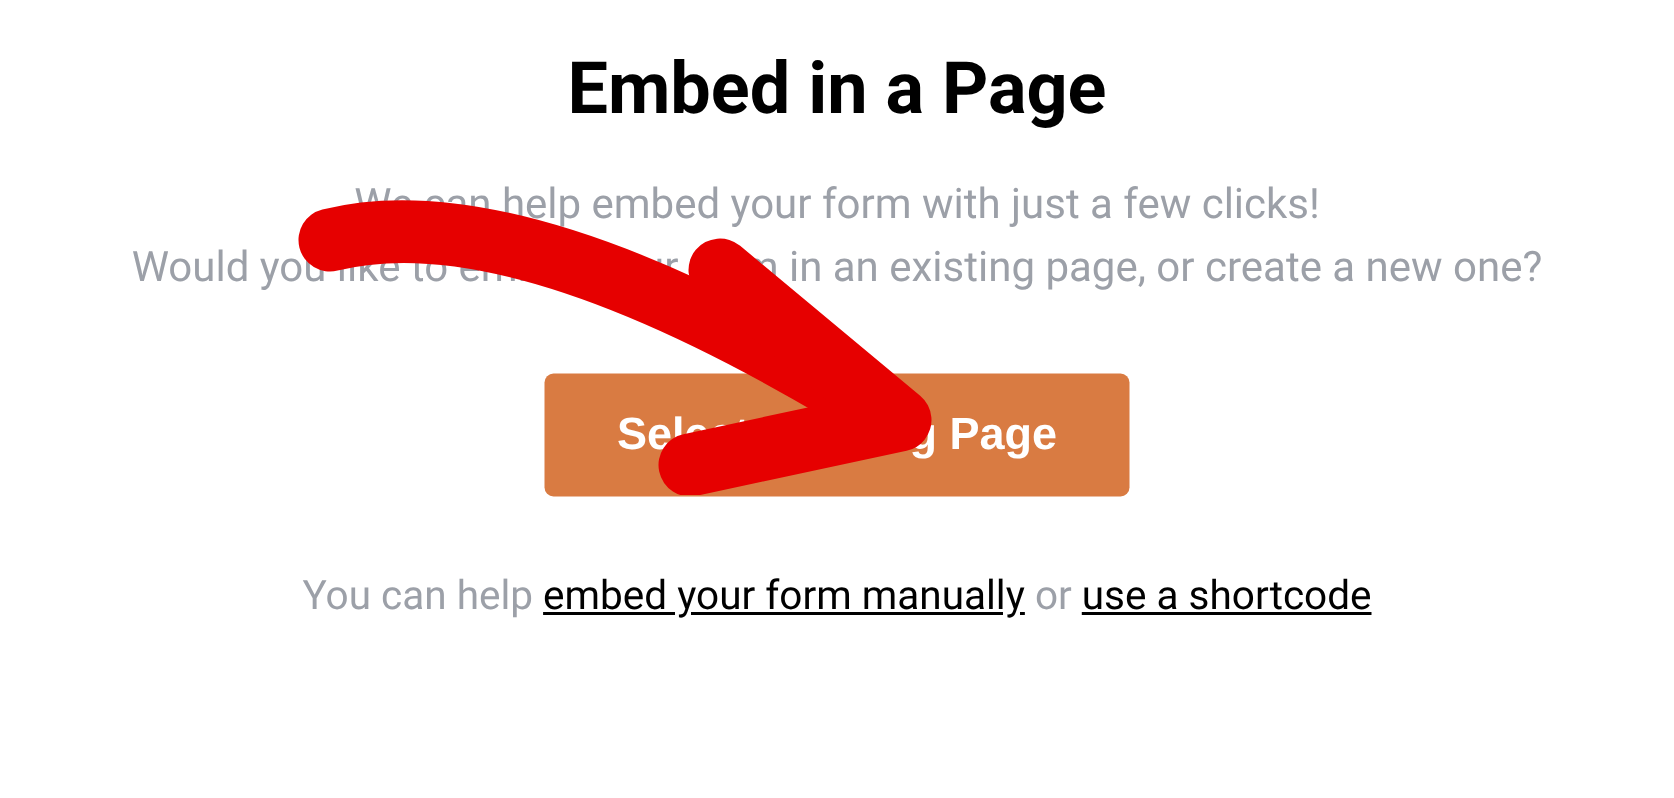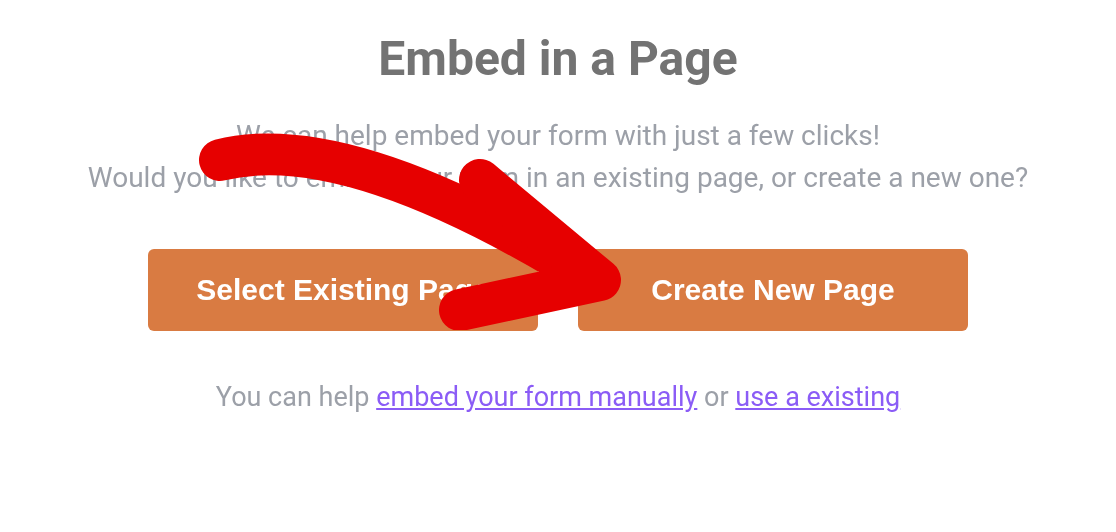--- a/index.html
+++ b/index.html
@@ -14,21 +14,21 @@
       background: #ffffff;
       display: flex;
       flex-direction: column;
       align-items: center;
       padding-top: 30px;
       position: relative;
     }
     .title {
       font-size: 48px;
       font-weight: 700;
-      color: #737373;
+      color: #000000;
       margin-bottom: 28px;
       text-align: center;
     }
     .description {
       font-size: 28px;
       color: #9ca0a8;
       text-align: center;
       line-height: 1.5;
       max-width: 960px;
       margin-bottom: 50px;
@@ -50,21 +50,21 @@
       min-width: 390px;
       text-align: center;
     }
     .footer-text {
       font-size: 27px;
       color: #9ca0a8;
       text-align: center;
     }
     .footer-text .link {
       text-decoration: underline;
-      color: #8b5cf6;
+      color: #000000;
       cursor: pointer;
     }
     .annotation-arrow {
       position: absolute;
       top: 110px;
       left: 180px;
       width: 460px;
       height: 220px;
       pointer-events: none;
     }
@@ -74,23 +74,22 @@
 
 <h1 class="title">Embed in a Page</h1>
 
 <p class="description">
   <span>We can help embed your form with just a few clicks!</span><br>
   <span>Would you like to embed your form in an existing page, or create a new one?</span>
 </p>
 
 <div class="button-row">
   <button class="btn">Select Existing Page</button>
-  <button class="btn">Create New Page</button>
 </div>
 
 <p class="footer-text">
-  <span>You can help </span><span class="link">embed your form manually</span><span> or </span><span class="link">use a existing</span>
+  <span>You can help </span><span class="link">embed your form manually</span><span> or </span><span class="link">use a shortcode</span>
 </p>
 
 <svg class="annotation-arrow" viewBox="0 0 460 220">
   <path d="M 40 50 Q 160 20 380 150" stroke="#e60000" stroke-width="42" fill="none" stroke-linecap="round"></path>
   <path d="M 300 70 L 420 170 L 280 200" stroke="#e60000" stroke-width="42" fill="none" stroke-linecap="round" stroke-linejoin="round"></path>
 </svg>
 
 </body></html>

